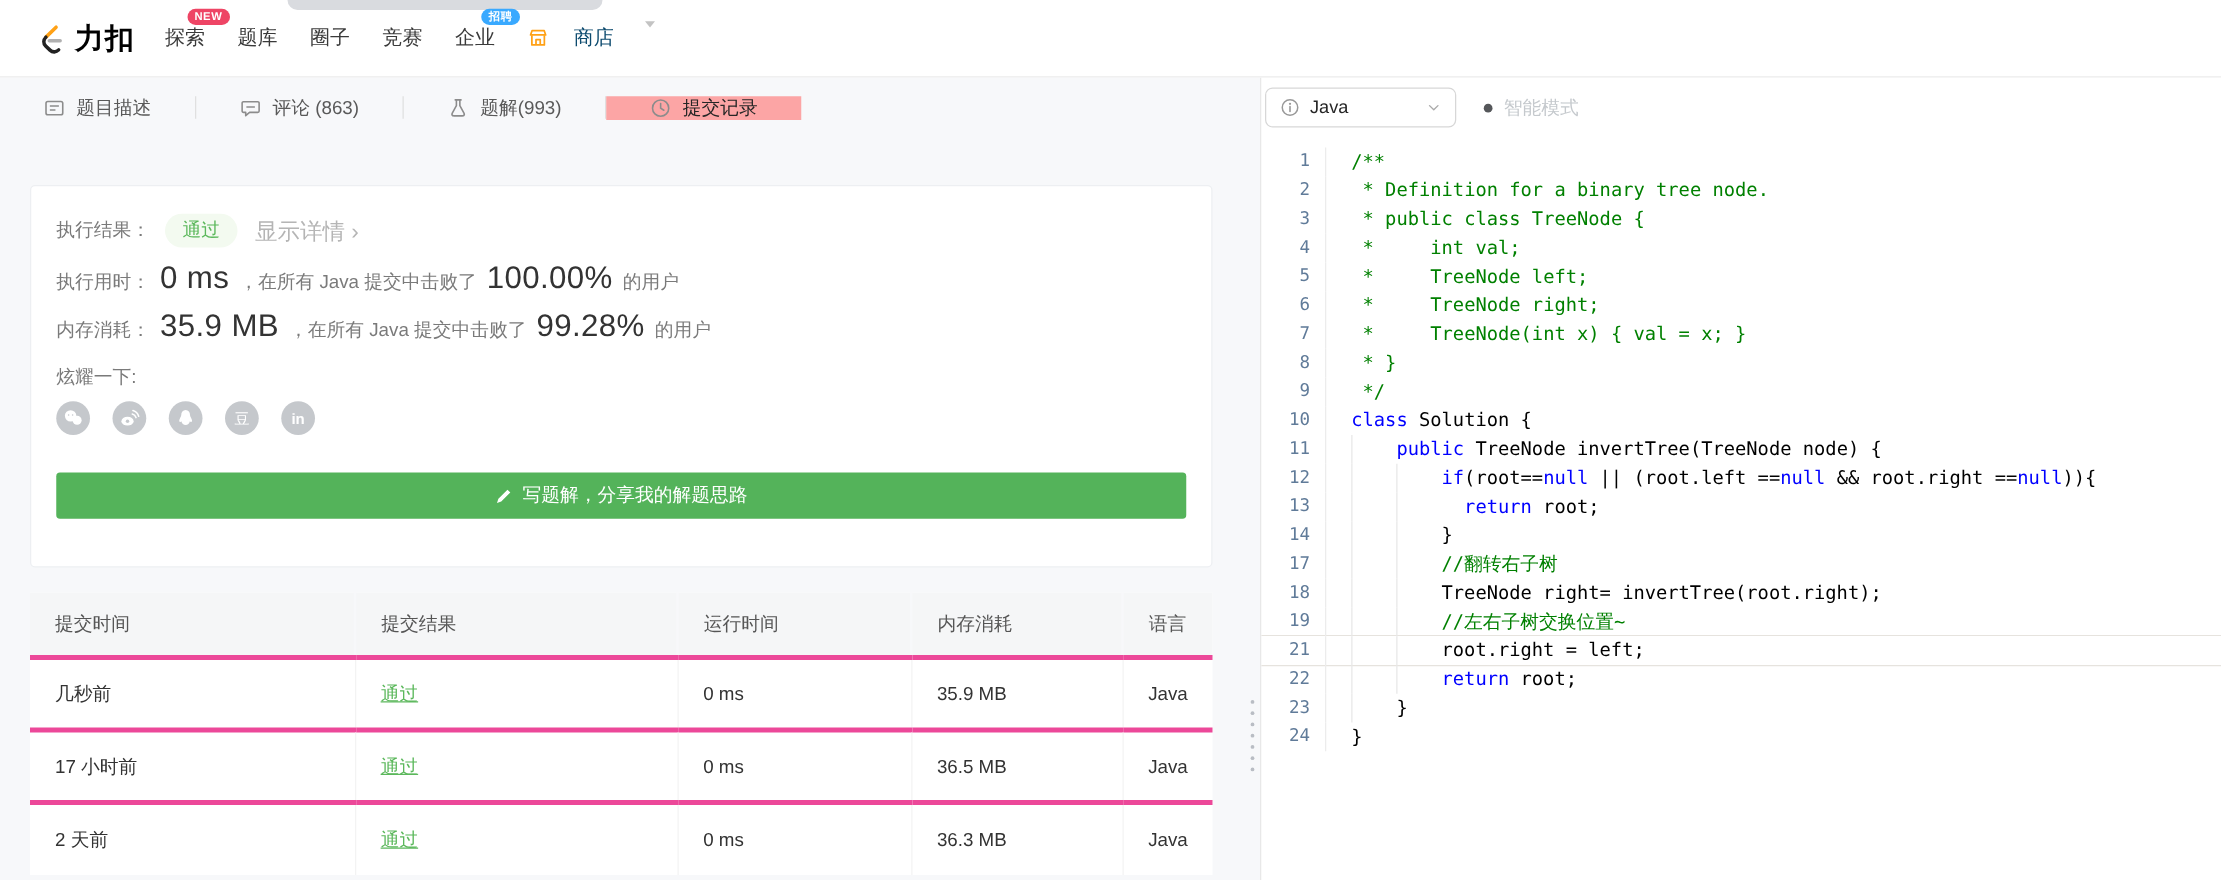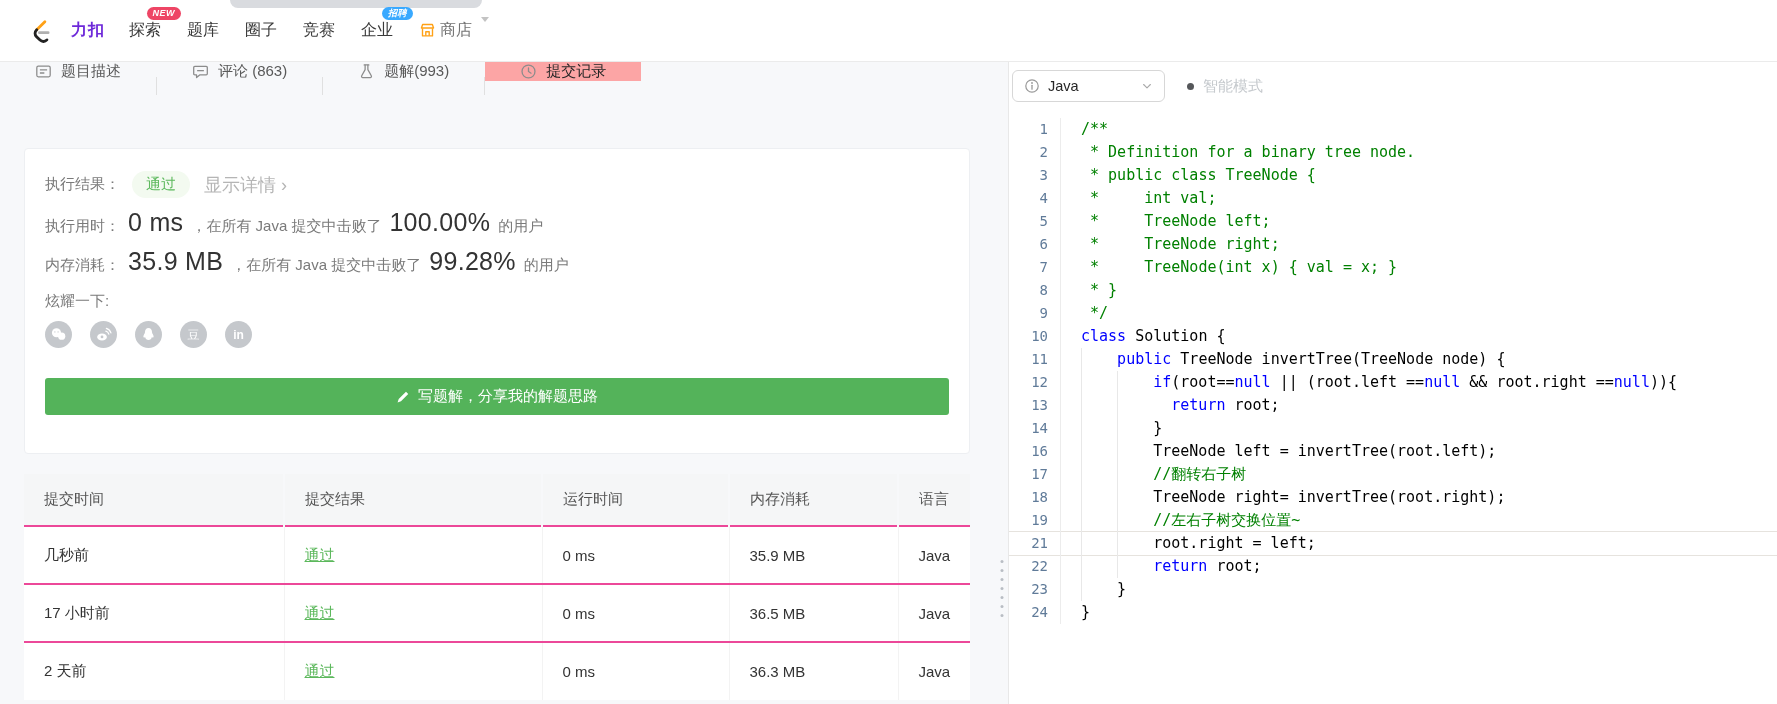--- a/index.html
+++ b/index.html
@@ -5,40 +5,40 @@
   * { margin:0; padding:0; box-sizing:border-box; }
   body { font-family:"Liberation Sans","DejaVu Sans",sans-serif; background:#fff; }
   .app { position:relative; width:1777px; height:704px; overflow:hidden; background:#fff; }
 
   
   .navbar { position:relative; height:62px; background:#fff; border-bottom:1px solid #ebebeb;
             display:flex; align-items:center; padding-left:27px; }
   .tab-artifact { position:absolute; left:230px; top:0; width:252px; height:8px;
                   background:#d9dbdf; border-radius:0 0 9px 9px; }
   .logo { display:flex; align-items:center; cursor:pointer; }
-  .logo-text { font-size:16px; font-weight:bold; color:#6d28d9; margin-left:18px; letter-spacing:1px; }
+  .logo-text { font-size:23px; font-weight:bold; color:#000000; margin-left:7px; letter-spacing:1px; }
   .nav-items { display:flex; align-items:center; gap:26px; margin-left:24px; font-size:16px; color:#3a3a3a; }
   .nav-item { position:relative; cursor:pointer; white-space:nowrap; display:flex; align-items:center; }
   .nav-badge { position:absolute; top:-13px; right:-20px; color:#fff; font-size:9px; font-weight:bold;
-               padding:2px 6px; border-radius:9px; line-height:1; letter-spacing:.5px;font-style:italic; }
-  .nav-item.store { color:#737373; gap:4px;text-align:center; }
+               padding:2px 6px; border-radius:9px; line-height:1; letter-spacing:.5px; }
+  .nav-item.store { color:#0c4a6e; gap:20px;text-align:center; }
   .caret { width:0; height:0; border-left:4px solid transparent; border-right:4px solid transparent;
            border-top:5px solid #c3c3c3; margin-left:5px; }
 
   
   .main { display:flex; height:642px; background:#f7f8fa; }
   .left-pane { width:996px; display:flex; flex-direction:column; overflow:hidden; }
   .splitter { width:12px; position:relative; cursor:col-resize; }
   .splitter .dots { position:absolute; top:498px; left:50%; transform:translateX(-50%);
                     display:flex; flex-direction:column; gap:6px; }
   .splitter .dots i { width:3px; height:3px; border-radius:50%; background:#b9bdc4; }
   .right-pane { flex:1; background:#fff; border-left:1px solid #e8e8e8; display:flex; flex-direction:column; overflow:hidden; }
 
   
-  .tabbar { height:48px; display:flex; align-items:flex-start; flex:none; }
+  .tabbar { height:48px; display:flex; align-items:center; flex:none; }
   .tab { display:flex; align-items:center; gap:9px; padding:0 35px; font-size:15px; color:#595959; cursor:pointer; }
   .tab.active { background:#fca5a5; color:#262626; }
   .tab-icon { display:flex; color:#8c8c8c; }
   .tab-divider { width:1px; height:18px; background:#e0e0e0; align-self:center; }
 
   
   .content { padding:38px 0 0 24px; flex:1; overflow:hidden; }
   .result-card { width:946px; background:#fff; border:1px solid #edeff2; border-radius:4px;
                  padding:22px 20px 38px; }
   .row-exec { display:flex; align-items:center; font-size:15px; color:#7a7a7a; }
@@ -54,21 +54,21 @@
   .write-btn { margin-top:30px; width:100%; height:37px; background:#54b35a; border:none; border-radius:3px;
                color:#fff; font-size:15px; display:flex; align-items:center; justify-content:center; gap:8px;
                cursor:pointer; font-family:inherit; }
 
   
   .submissions { margin-top:20px; width:946px; }
   table { width:100%; border-collapse:collapse; background:#fff; font-size:15px; }
   thead th { background:#f5f6f7; height:52px; text-align:left; padding-left:20px; font-weight:400; color:#555;
              border-left:2px solid #f7f8fa; }
   thead th:first-child { border-left:none; }
-  tbody td { height:58px; padding-left:20px; color:#333; border-top:2px solid #ec4899; border-left:1px solid #f3f3f3; }
+  tbody td { height:58px; padding-left:20px; color:#333; border-top:4px solid #ec4899; border-left:1px solid #f3f3f3; }
   tbody td:first-child { border-left:none; }
   .pass-link { color:#5cb85c; text-decoration:underline; cursor:pointer; }
 
   
   .editor-header { height:48px; display:flex; align-items:center; padding-left:3px; flex:none; }
   .lang-select { height:32px; width:153px; background:#fff; border:1px solid #d7d7d7; border-radius:6px;
                  display:flex; align-items:center; justify-content:space-between; padding:0 11px;
                  font-size:14.5px; color:#262626; cursor:pointer; font-family:inherit; }
   .lang-left { display:flex; align-items:center; gap:8px; }
   .mode { display:flex; align-items:center; gap:9px; margin-left:22px; font-size:15px; color:#c5c9cd; }
@@ -364,24 +364,20 @@
           </div>
           <div class="line">
             <span class="ln">13</span>
             <span class="lc"><span class="g"></span><span class="g"></span>  <span class="k">return</span><span class="p"> root;</span></span>
           </div>
           <div class="line">
             <span class="ln">14</span>
             <span class="lc"><span class="g"></span><span class="g"></span><span class="p">}</span></span>
           </div>
           <div class="line">
-            <span class="ln">16</span>
-            <span class="lc"><span class="g"></span><span class="g"></span><span class="p">TreeNode left = invertTree(root.left);</span></span>
-          </div>
-          <div class="line">
             <span class="ln">17</span>
             <span class="lc"><span class="g"></span><span class="g"></span><span class="c">//翻转右子树</span></span>
           </div>
           <div class="line">
             <span class="ln">18</span>
             <span class="lc"><span class="g"></span><span class="g"></span><span class="p">TreeNode right= invertTree(root.right);</span></span>
           </div>
           <div class="line">
             <span class="ln">19</span>
             <span class="lc"><span class="g"></span><span class="g"></span><span class="c">//左右子树交换位置~</span></span>

